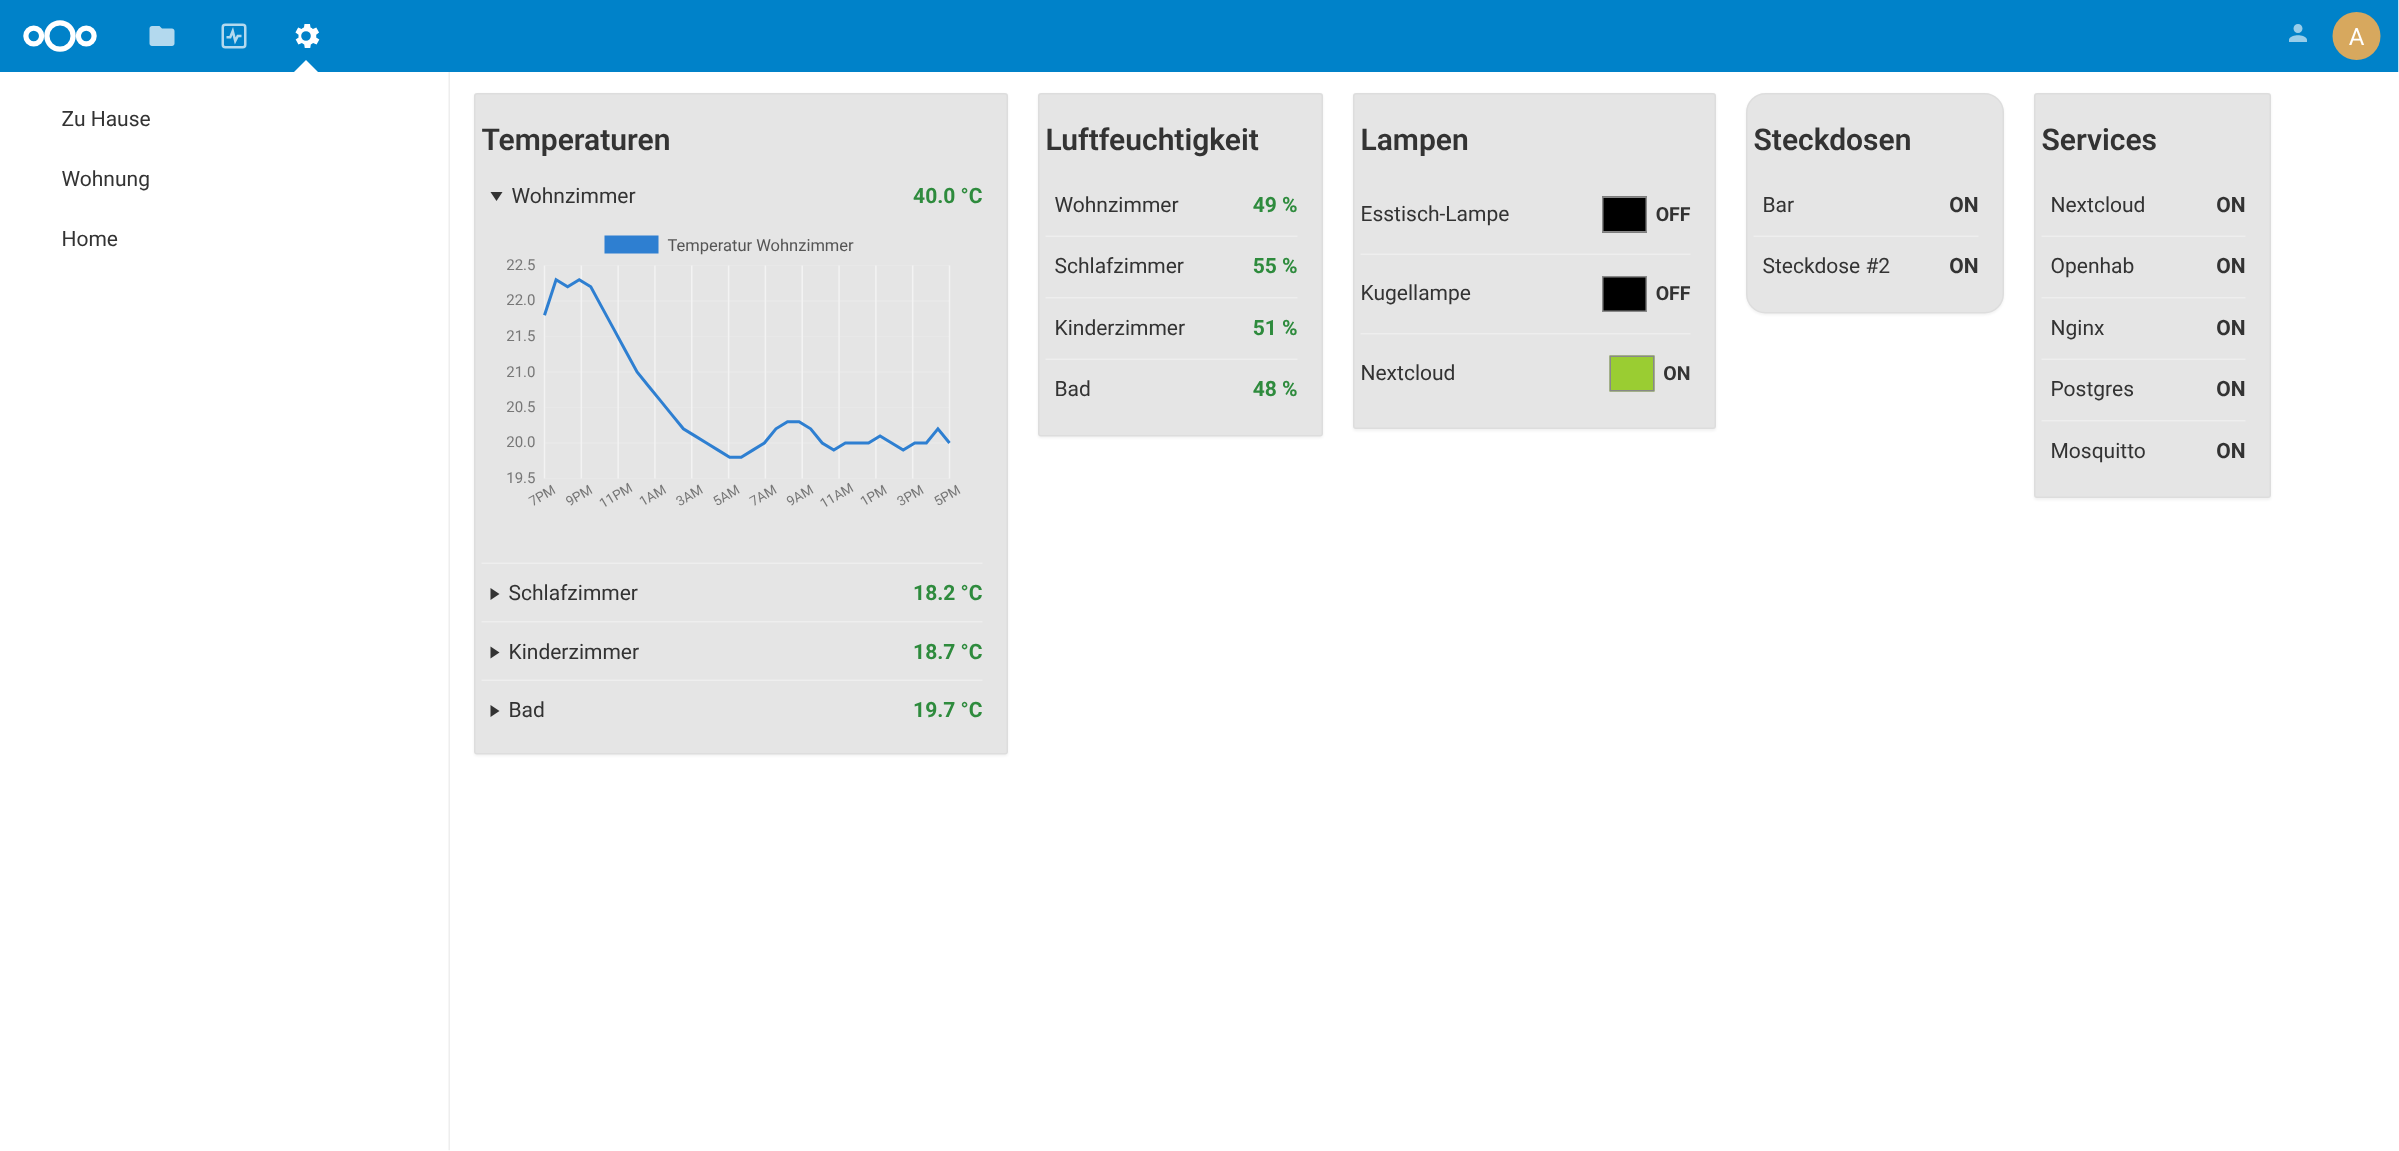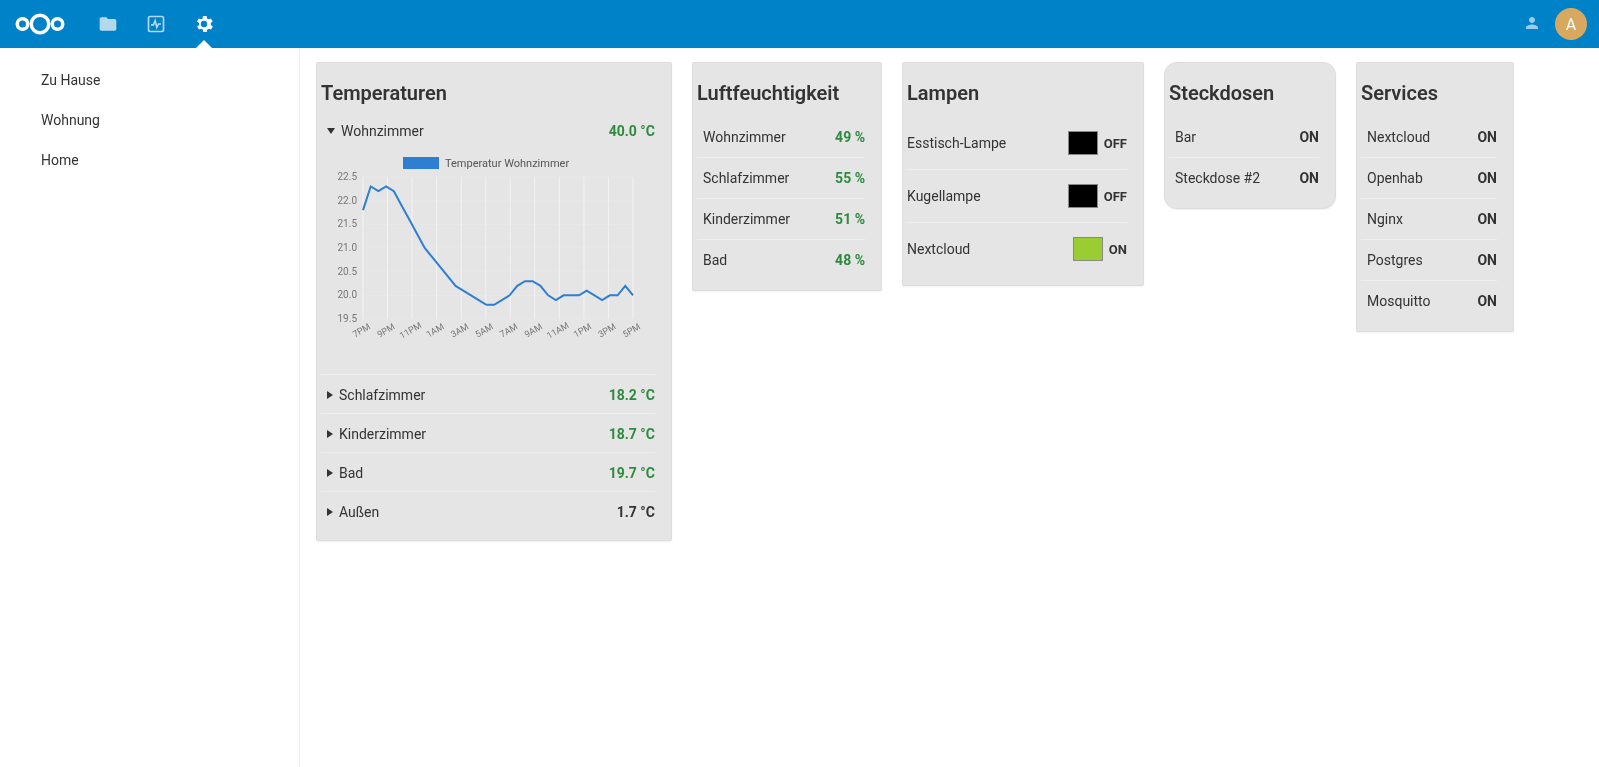--- a/index.html
+++ b/index.html
@@ -256,27 +256,20 @@
           </span>
         <span class="value-green">18.7 °C</span>
       </div>
       <div class="temp-row">
         <span class="temp-label">
             <span class="tri right"></span>
             <span>Bad</span>
           </span>
         <span class="value-green">19.7 °C</span>
       </div>
-      <div class="temp-row">
-        <span class="temp-label">
-            <span class="tri right"></span>
-            <span>Außen</span>
-          </span>
-        <span class="value-bold">1.7 °C</span>
-      </div>
     </div>
 
     <div class="card card-hum">
       <h2>Luftfeuchtigkeit</h2>
       <div class="row pad">
           <span>Wohnzimmer</span>
           <span class="value-green">49 %</span>
         </div>
       <div class="row pad">
           <span>Schlafzimmer</span>

